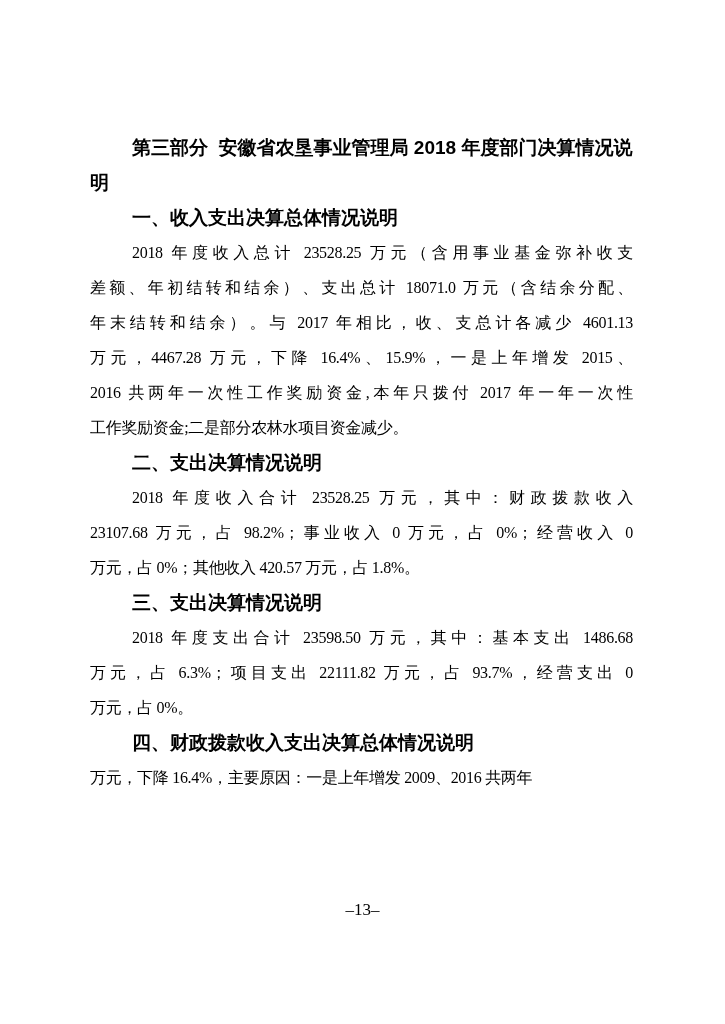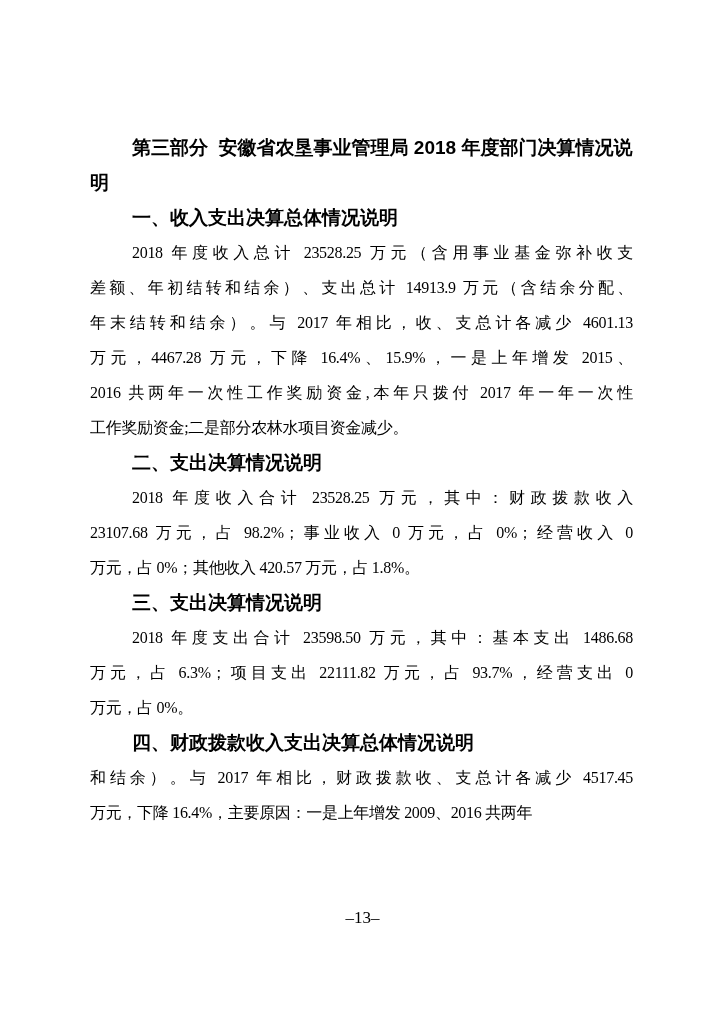--- a/index.html
+++ b/index.html
@@ -53,39 +53,38 @@
   .footer {
     position: absolute;
     top: 898px;
     left: 0;
     width: 725px;
     text-align: center;
     font-size: 17px;
     line-height: 24px;
     font-family: "Liberation Serif", "DejaVu Serif", serif;
     color: #000000;
-    margin-top: 8px;
   }
 </style>
 </head>
 <body>
 
 <div class="page">
   <div class="text-column">
 
     <div class="title-block">
         <div class="line indent">第三部分&nbsp; 安徽省农垦事业管理局 2018 年度部门决算情况说</div>
         <div class="line">明</div>
       </div>
 
     <div>
       <div class="heading">一、收入支出决算总体情况说明</div>
       <div class="para">
           <div class="line indent just">2018 年度收入总计 23528.25 万元（含用事业基金弥补收支</div>
-          <div class="line just">差额、年初结转和结余）、支出总计 14913.9 万元（含结余分配、</div>
+          <div class="line just">差额、年初结转和结余）、支出总计 18071.0 万元（含结余分配、</div>
           <div class="line just">年末结转和结余）。与 2017 年相比，收、支总计各减少 4601.13</div>
           <div class="line just">万元，4467.28 万元，下降 16.4%、15.9%，一是上年增发 2015、</div>
           <div class="line just">2016 共两年一次性工作奖励资金,本年只拨付 2017 年一年一次性</div>
           <div class="line">工作奖励资金;二是部分农林水项目资金减少。</div>
         </div>
     </div>
 
     <div>
       <div class="heading">二、支出决算情况说明</div>
       <div class="para">
@@ -100,21 +99,20 @@
       <div class="para">
           <div class="line indent just">2018 年度支出合计 23598.50 万元，其中：基本支出 1486.68</div>
           <div class="line just">万元，占 6.3%；项目支出 22111.82 万元，占 93.7%，经营支出 0</div>
           <div class="line">万元，占 0%。</div>
         </div>
     </div>
 
     <div>
       <div class="heading">四、财政拨款收入支出决算总体情况说明</div>
       <div class="para">
-          <div class="line just">和结余）。与 2017 年相比，财政拨款收、支总计各减少 4517.45</div>
           <div class="line">万元，下降 16.4%，主要原因：一是上年增发 2009、2016 共两年</div>
         </div>
     </div>
 
   </div>
 
   <div class="footer">–13–</div>
 </div>
 
 </body></html>

